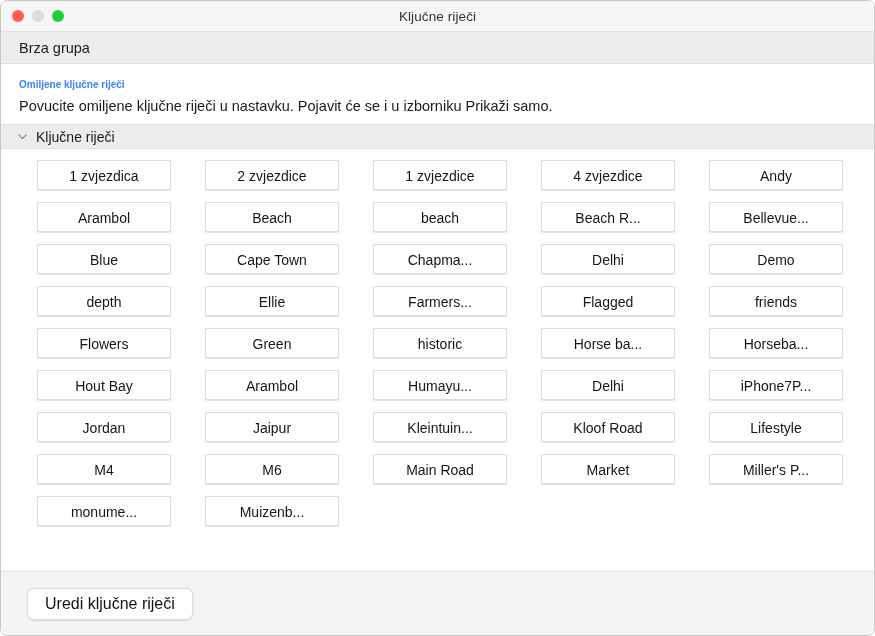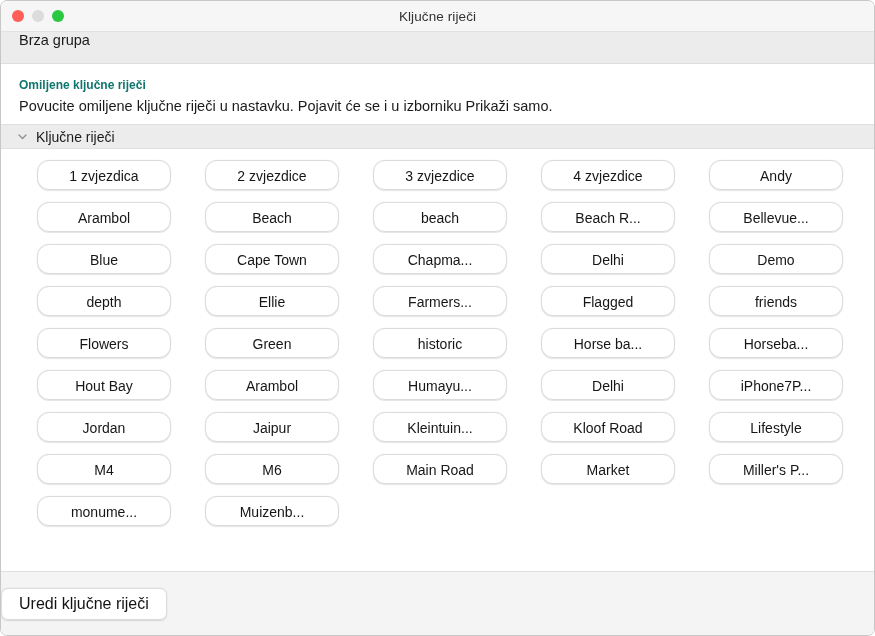--- a/index.html
+++ b/index.html
@@ -66,37 +66,38 @@
     user-select: none;
   }
 
   
   .toolbar {
     flex: 0 0 32px;
     height: 32px;
     background: #ececec;
     border-bottom: 1px solid #dedede;
     display: flex;
+    align-items: center;
     padding-left: 18px;
     box-sizing: border-box;
   }
   .toolbar-label {
     font-size: 14.5px;
     color: #1b1b1b;
   }
 
   
   .intro {
     background: #ffffff;
     padding: 11px 18px 7px 18px;
   }
   .intro-title {
-    font-size: 12px;
+    font-size: 10px;
     font-weight: bold;
-    color: #0f766e;
+    color: #3b82f6;
     line-height: 20px;
   }
   .intro-desc {
     font-size: 14.5px;
     color: #1b1b1b;
     line-height: 21px;
     margin-top: 1px;
   }
 
   
@@ -137,40 +138,41 @@
     grid-template-columns: repeat(5, 134px);
     column-gap: 34px;
     row-gap: 12px;
     padding-left: 36px;
   }
   .kw-button {
     height: 30px;
     line-height: 30px;
     background: #ffffff;
     border: 1px solid #dcdcdc;
-    border-radius: 12px;
+    border-radius: 2px;
     box-shadow: 0 0.5px 1px rgba(0,0,0,0.10), 0 0 0 0.5px rgba(0,0,0,0.015);
     text-align: center;
     font-size: 14px;
     color: #161616;
     white-space: nowrap;
     overflow: hidden;
     box-sizing: border-box;
     user-select: none;
     cursor: default;
   }
 
   
   .bottom-bar {
     flex: 0 0 64px;
     height: 64px;
     background: #f4f4f4;
     border-top: 1px solid #e0e0e0;
     display: flex;
     align-items: center;
+    padding-left: 26px;
     box-sizing: border-box;
   }
   .edit-button {
     height: 32px;
     line-height: 30px;
     padding: 0 17px;
     background: #ffffff;
     border: 1px solid #dcdcdc;
     border-radius: 7px;
     box-shadow: 0 0.5px 1.5px rgba(0,0,0,0.13);
@@ -211,21 +213,21 @@
         <path d="M2 4 L5.5 7.5 L9 4" fill="none" stroke="#8e8e8e" stroke-width="1.3" stroke-linecap="round" stroke-linejoin="round"></path>
       </svg>
     </span>
     <span class="section-title">Ključne riječi</span>
   </div>
 
   <div class="grid-area">
     <div class="grid" id="keyword-grid">
         <div class="kw-button">1 zvjezdica</div>
         <div class="kw-button">2 zvjezdice</div>
-        <div class="kw-button">3 zvjezdice</div>
+        <div class="kw-button">1 zvjezdice</div>
         <div class="kw-button">4 zvjezdice</div>
         <div class="kw-button">Andy</div>
         <div class="kw-button">Arambol</div>
         <div class="kw-button">Beach</div>
         <div class="kw-button">beach</div>
         <div class="kw-button">Beach R...</div>
         <div class="kw-button">Bellevue...</div>
         <div class="kw-button">Blue</div>
         <div class="kw-button">Cape Town</div>
         <div class="kw-button">Chapma...</div>

